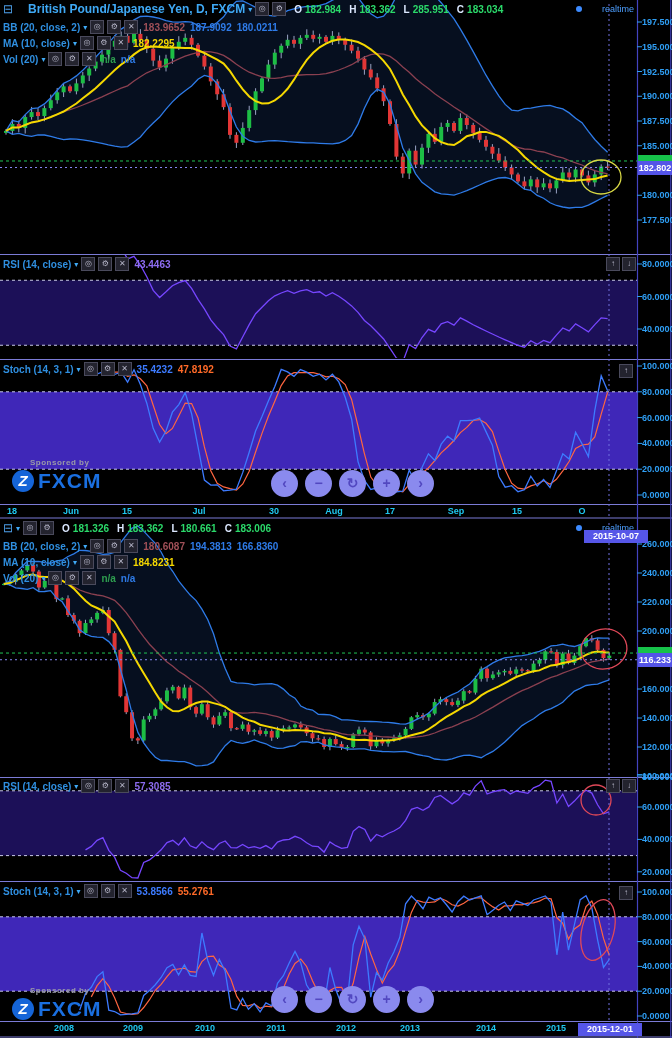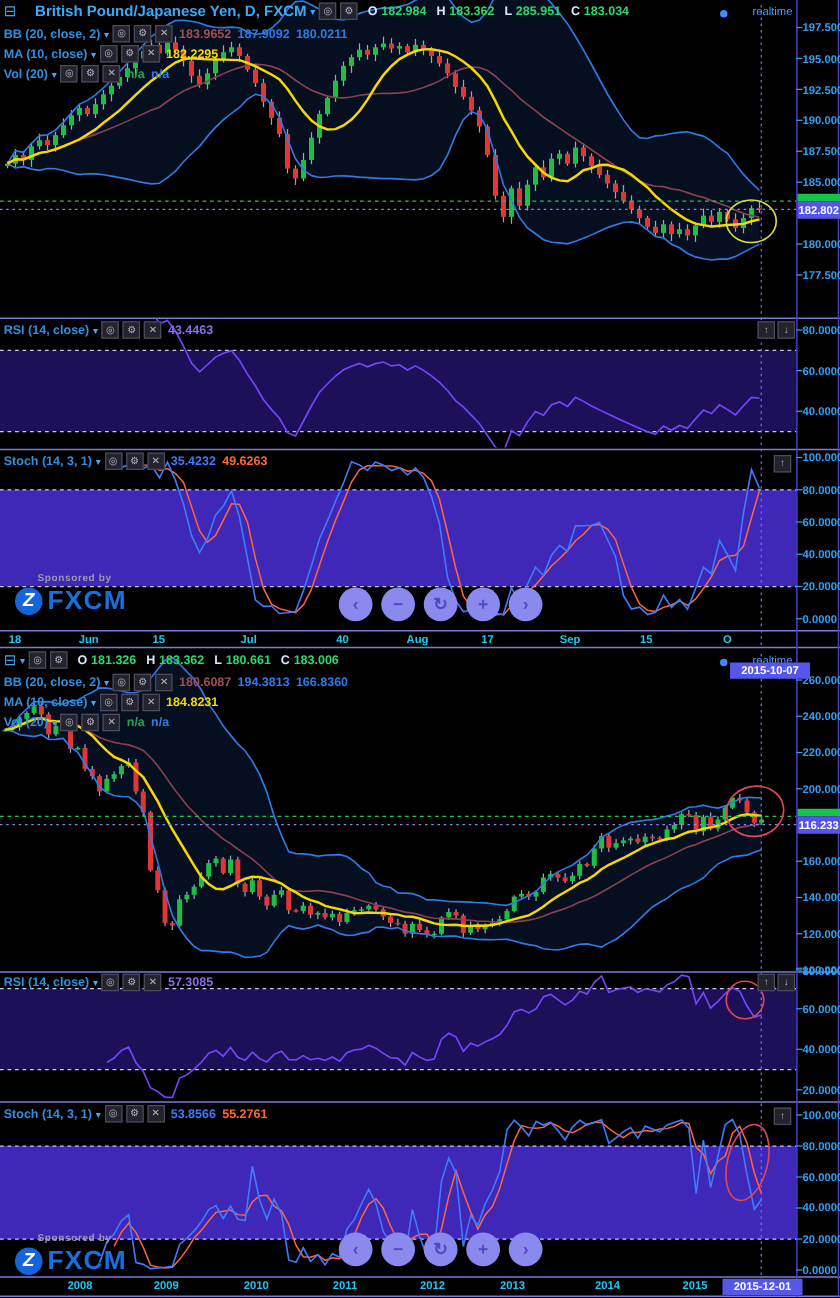--- a/index.html
+++ b/index.html
@@ -9,21 +9,21 @@
   .row{position:absolute;left:3px;display:flex;align-items:center;gap:3px;height:14px;z-index:5;white-space:nowrap;}
   .ttl{color:#3fa9f5;font-weight:bold;font-size:12px;cursor:pointer;padding-left:12px;}
   .ilbl{color:#2f8fe0;font-weight:bold;font-size:10px;cursor:pointer;}
   .caret{color:#3fa9f5;font-size:8px;}
   .collapse{color:#4d9fe8;font-size:12px;line-height:12px;cursor:pointer;}
   .sq{width:12px;height:12px;background:#23232e;border:1px solid #4a4a5c;color:#b4b4c6;font-size:8px;
       line-height:12px;text-align:center;display:inline-block;cursor:pointer;}
   .val{font-weight:bold;font-size:10px;margin-left:2px;}
   .ohL{color:#dce8ff;font-weight:bold;font-size:10px;margin-left:5px;}
   .ohV{color:#2bd96a;font-weight:bold;font-size:10px;}
-  .rt{position:absolute;right:38px;display:flex;align-items:flex-end;gap:20px;color:#4d9fff;font-size:9px;z-index:5;}
+  .rt{position:absolute;right:38px;display:flex;align-items:center;gap:20px;color:#4d9fff;font-size:9px;z-index:5;}
   .dot{width:6px;height:6px;border-radius:50%;background:#3d8bff;}
   .pbtns{position:absolute;display:flex;gap:2px;z-index:6;}
   .tick{position:absolute;left:642px;color:#2f9ff5;font-size:9px;font-weight:bold;z-index:4;}
   .tlab{position:absolute;color:#1fc8f0;font-size:9px;font-weight:bold;z-index:4;transform:translateX(-50%);}
   .pstrip{position:absolute;left:638px;width:34px;height:6px;background:#17c24a;z-index:7;}
   .plabel{position:absolute;left:638px;width:34px;height:14px;background:#5454e8;color:#fff;font-size:9px;
       font-weight:bold;text-align:center;line-height:14px;z-index:7;}
   .dbox{position:absolute;width:64px;height:13px;background:#5656e8;color:#fff;font-size:9px;font-weight:bold;
       text-align:center;line-height:13px;z-index:7;}
   .nav{position:absolute;left:271px;display:flex;gap:7px;z-index:6;}
@@ -620,21 +620,21 @@
     <span class="sq">↑</span>
     <span class="sq">↓</span>
   </div>
   <div class="row" style="top:362px">
     <span class="ilbl">Stoch (14, 3, 1)</span>
     <span class="caret">▾</span>
     <span class="sq">◎</span>
     <span class="sq">⚙</span>
     <span class="sq">✕</span>
     <span class="val" style="color:#3d7bff">35.4232</span>
-    <span class="val" style="color:#ff6a28">49.6263</span>
+    <span class="val" style="color:#ff6a28">47.8192</span>
   </div>
   <div class="pbtns" style="top:364px;left:619px">
     <span class="sq">↑</span>
   </div>
 
   <div class="sponsor" style="top:458px">Sponsored by</div>
   <div class="fxcm" style="top:469px">
     <span class="fxz">Z</span>
     <span class="fxt">FXCM</span>
   </div>
@@ -751,21 +751,21 @@
     <div class="tick" style="top:361px">100.000</div>
     <div class="tick" style="top:387px">80.0000</div>
     <div class="tick" style="top:413px">60.0000</div>
     <div class="tick" style="top:438px">40.0000</div>
     <div class="tick" style="top:464px">20.0000</div>
     <div class="tick" style="top:490px">0.0000</div>
     <div class="tlab" style="top:506px;left:12px">18</div>
     <div class="tlab" style="top:506px;left:71px">Jun</div>
     <div class="tlab" style="top:506px;left:127px">15</div>
     <div class="tlab" style="top:506px;left:199px">Jul</div>
-    <div class="tlab" style="top:506px;left:274px">40</div>
+    <div class="tlab" style="top:506px;left:274px">30</div>
     <div class="tlab" style="top:506px;left:334px">Aug</div>
     <div class="tlab" style="top:506px;left:390px">17</div>
     <div class="tlab" style="top:506px;left:456px">Sep</div>
     <div class="tlab" style="top:506px;left:517px">15</div>
     <div class="tlab" style="top:506px;left:582px">O</div>
     <div class="tick" style="top:539px">260.000</div>
     <div class="tick" style="top:568px">240.000</div>
     <div class="tick" style="top:597px">220.000</div>
     <div class="tick" style="top:626px">200.000</div>
     <div class="tick" style="top:684px">160.000</div>

